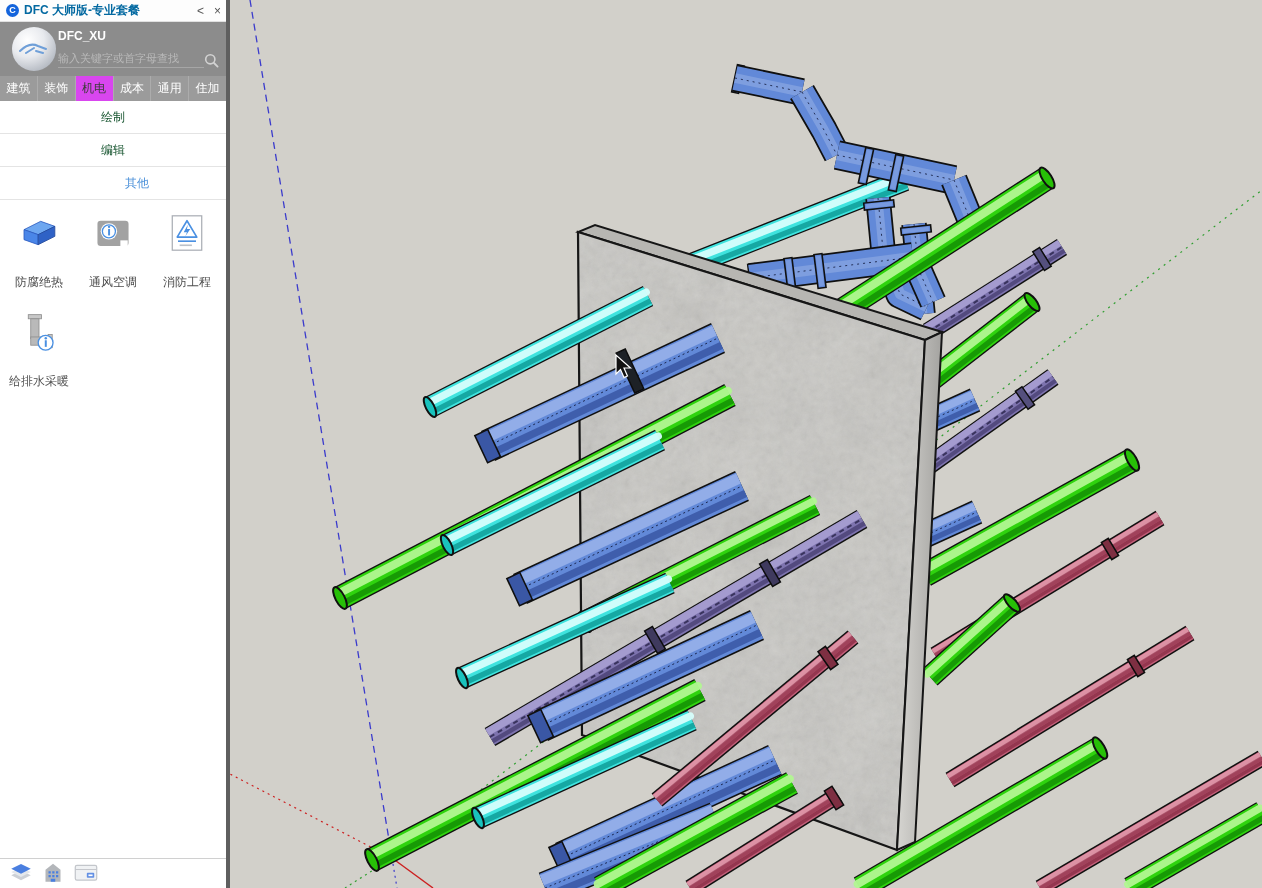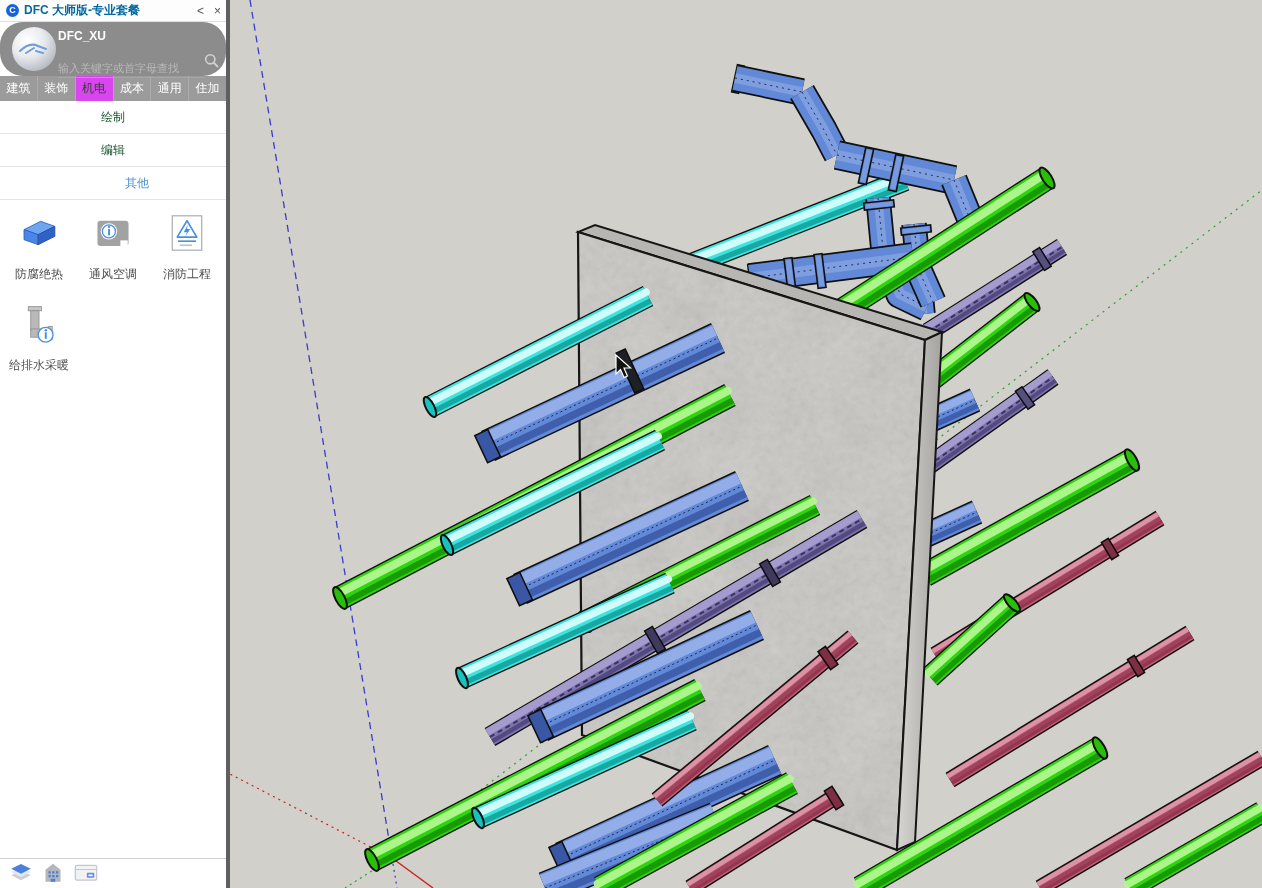--- a/index.html
+++ b/index.html
@@ -9,43 +9,43 @@
 
   
   aside { width:230px; height:888px; background:#ffffff; position:relative;
     border-right:4px solid #5f5f5f; flex:0 0 230px; }
   .titlebar { height:22px; display:flex; align-items:center; background:#fdfdfd;
     border-bottom:1px solid #e0e0e0; }
   .logo { width:13px; height:13px; border-radius:50%; background:#1464dc; color:#fff;
     font-size:9px; font-weight:bold; text-align:center; line-height:13px; margin:0 5px 0 6px; }
   .win-title { flex:1; font-size:12px; font-weight:bold; color:#0369a1; letter-spacing:0; }
   .win-btn { width:17px; text-align:center; color:#555; font-size:12px; line-height:22px; }
-  .userpanel { height:54px; background:#8c8c8c; position:relative;border-radius:23px; }
+  .userpanel { height:54px; background:#8c8c8c; position:relative; }
   .avatar { position:absolute; left:12px; top:5px; width:44px; height:44px; border-radius:50%;
     background:radial-gradient(circle at 35% 30%, #ffffff 0%, #e8eaee 40%, #b9bec6 75%, #9aa0a8 100%);
     overflow:hidden; }
   .avatar svg { position:absolute; left:6px; top:14px; }
   .username { position:absolute; left:58px; top:7px; color:#fff; font-size:12px; font-weight:bold; }
-  .search { position:absolute; left:58px; top:36px; width:146px; height:20px; background:transparent;
+  .search { position:absolute; left:58px; top:26px; width:146px; height:20px; background:transparent;
     border:none; border-bottom:1px solid #a6a6a6; color:#e8e8e8; font-size:11px; outline:none; }
   .search::placeholder { color:#b9b9b9; }
   .search-ico { position:absolute; right:7px; top:31px; }
   .tabs { height:25px; display:flex; background:#9b9b9b;justify-content:flex-end; }
   .tab { flex:1; text-align:center; line-height:25px; font-size:12px; color:#fff;
     border-right:1px solid #acacac; cursor:default; }
   .tab:last-child { border-right:none; }
   .tab.active { background:#d946ef; color:#3c3c3c; }
   .panel-body { background:#fff; }
   .section-label { height:32px; line-height:32px; text-align:center; font-size:12px; color:#14532d; }
   .section-label.active { color:#4a90d9;padding-left:48px; }
   .divider { border-top:1px solid #e4e4e4; }
   .tools { display:grid; grid-template-columns:repeat(3,1fr); padding:12px 2px 6px 2px; row-gap:20px; }
   .tool { display:flex; flex-direction:column; align-items:center; cursor:default; }
   .tool .ticon { width:42px; height:42px; display:flex; align-items:center; justify-content:center; }
-  .tool .tlabel { margin-top:12px; font-size:12px; color:#4e4e4e; white-space:nowrap; }
+  .tool .tlabel { margin-top:20px; font-size:12px; color:#4e4e4e; white-space:nowrap; }
   .bottombar { position:absolute; bottom:0; left:0; width:226px; height:30px; background:#fff;
     border-top:1px solid #d0d0d0; display:flex; align-items:center; gap:7px; padding-left:8px; }
 
   
   .viewport { position:absolute; left:230px; top:0; width:1032px; height:888px; }
 </style>
 </head>
 <body>
 
 <div class="app">

